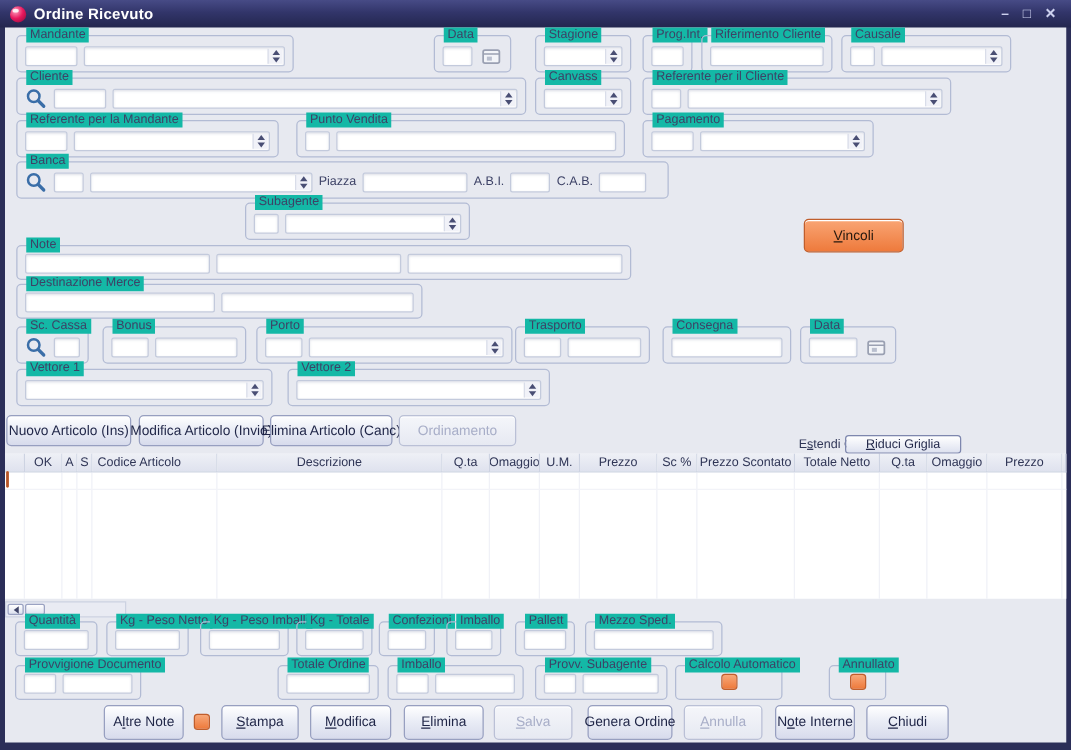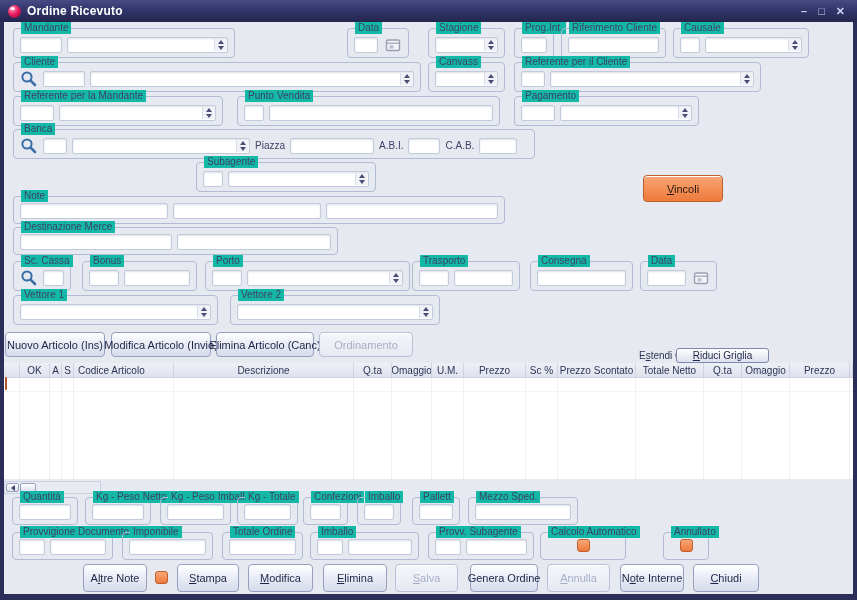--- a/index.html
+++ b/index.html
@@ -388,24 +388,20 @@
     <div class="g" style="left:464px;top:475px;width:110px;height:28px">
       <span class="gl">Mezzo Sped.</span>
       <span class="f grow"></span>
     </div>
 
     <div class="g" style="left:8px;top:510px;width:101px;height:28px">
       <span class="gl">Provvigione Documento</span>
       <span class="f" style="width:26px"></span>
       <span class="f grow"></span>
     </div>
-    <div class="g" style="left:118px;top:510px;width:91px;height:28px">
-      <span class="gl">Imponibile</span>
-      <span class="f grow"></span>
-    </div>
     <div class="g" style="left:218px;top:510px;width:81px;height:28px">
       <span class="gl">Totale Ordine</span>
       <span class="f grow"></span>
     </div>
     <div class="g" style="left:306px;top:510px;width:109px;height:28px">
       <span class="gl">Imballo</span>
       <span class="f" style="width:26px"></span>
       <span class="f grow"></span>
     </div>
     <div class="g" style="left:424px;top:510px;width:106px;height:28px">

